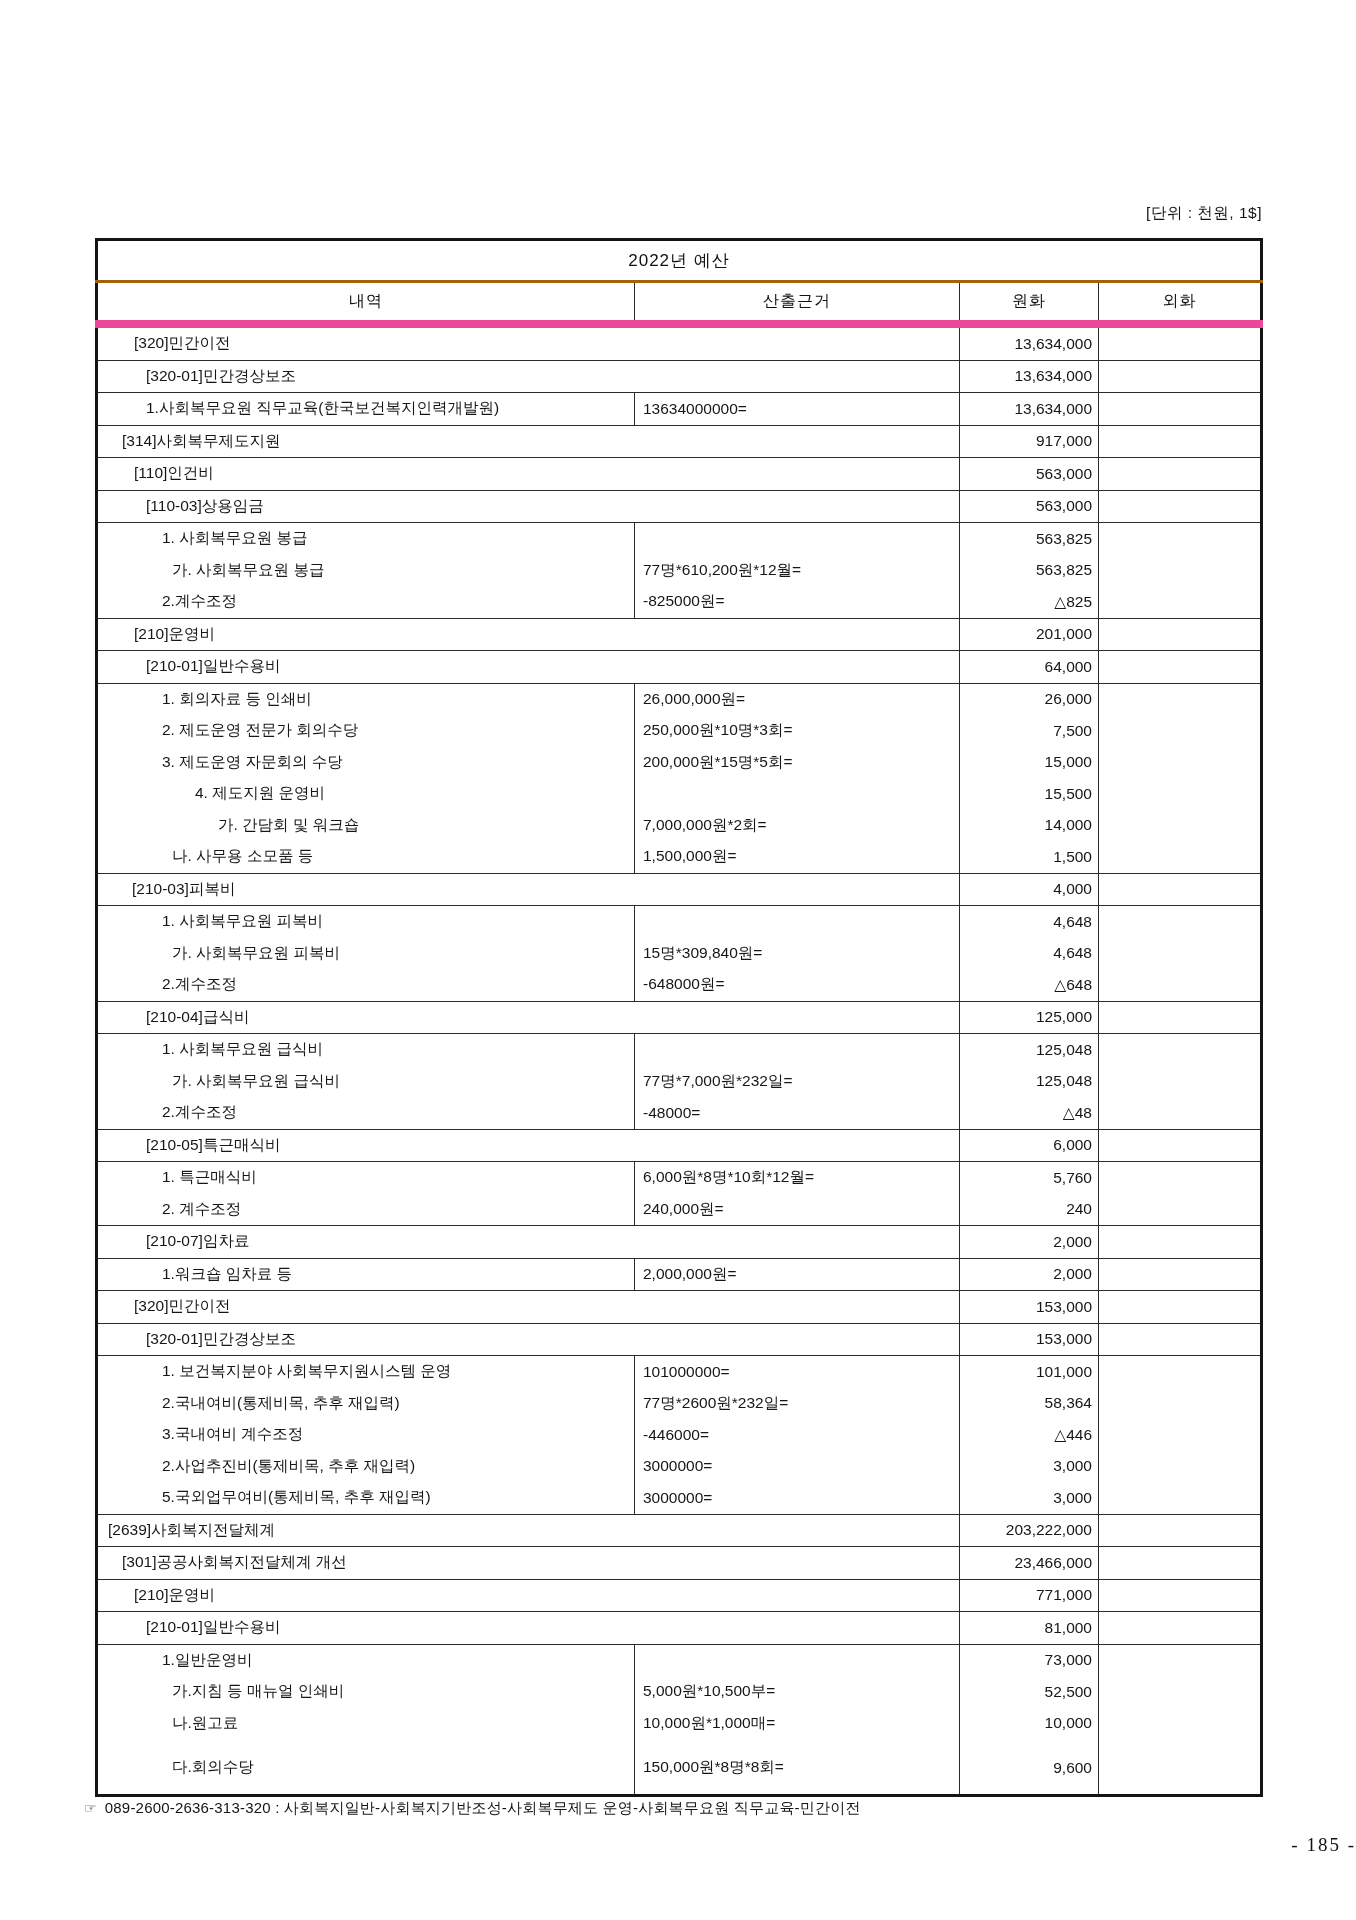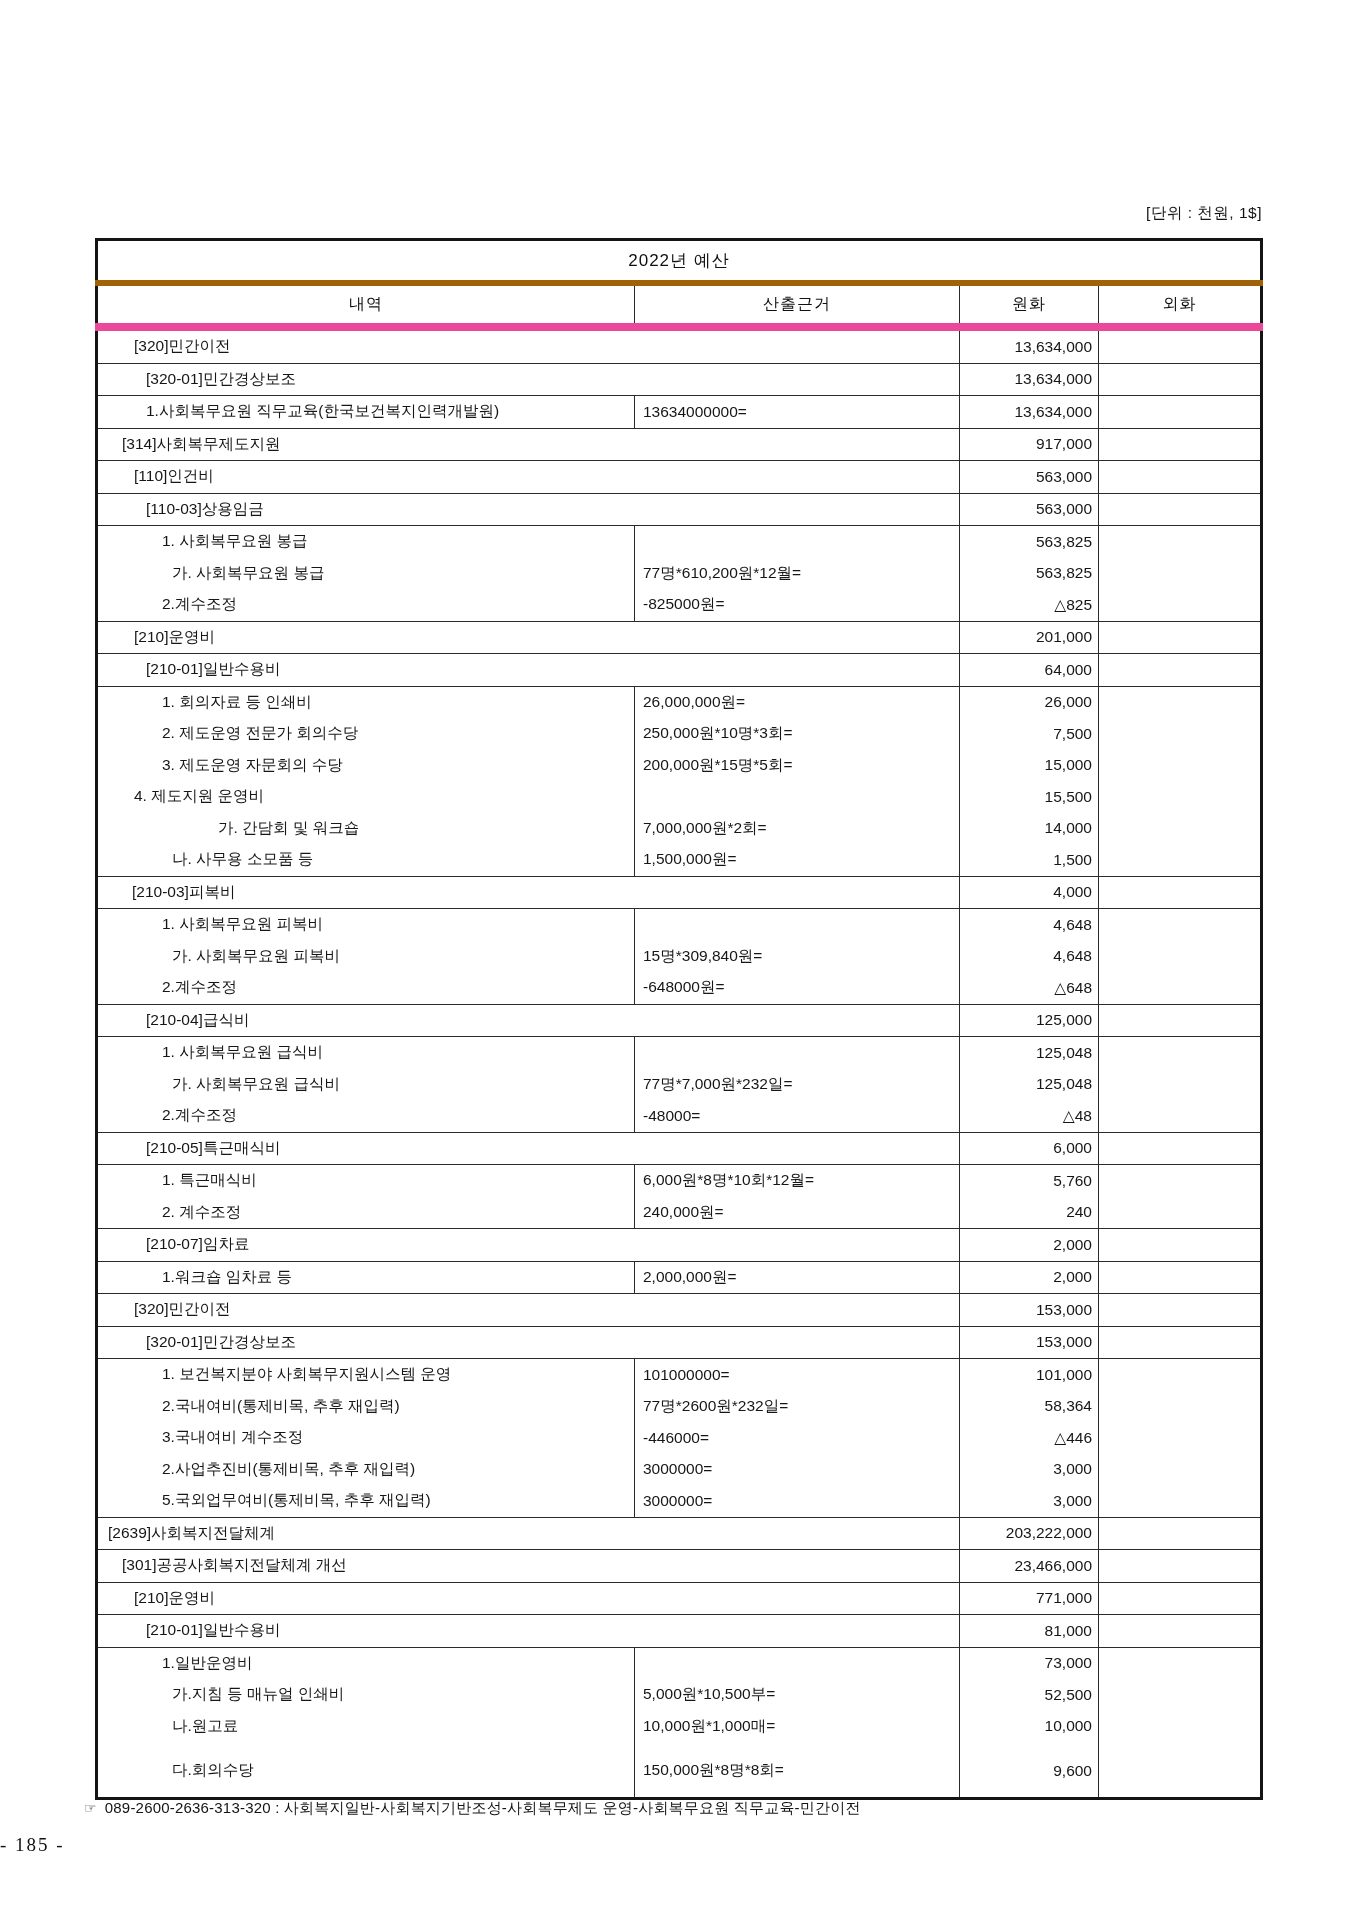--- a/index.html
+++ b/index.html
@@ -16,41 +16,41 @@
     position:absolute;left:95px;top:238px;width:1165px;
     border-collapse:collapse;table-layout:fixed;
     border:3px solid #141414;
   }
   table.budget td,table.budget th{
     padding:0;vertical-align:top;border:1px solid #2b2b2b;
   }
   tr.title-row th{
     height:39px;vertical-align:middle;text-align:center;
     font-size:17px;font-weight:normal;letter-spacing:1px;color:#101010;
-    border-bottom:6px solid #a16207;
+    border-bottom:3px solid #a16207;
   }
   tr.header-row th{
     height:37px;vertical-align:middle;text-align:center;
     font-size:16px;font-weight:normal;letter-spacing:1px;color:#101010;
     border-bottom:8px solid #ec4899;
   }
   tbody tr td{border-top:2px solid #222;}
   .line{
     height:31.5px;display:flex;align-items:center;
     font-size:15.5px;color:#161616;white-space:nowrap;overflow:hidden;
   }
   .line.num{justify-content:flex-end;padding-right:6px;}
   .basis-cell .line{padding-left:8px;}
   .footnote{
     position:absolute;left:84px;top:1799px;
     font-size:15px;color:#141414;letter-spacing:0.2px;white-space:nowrap;
   }
   .footnote .hand{font-size:14px;margin-right:8px;color:#333;}
   .page-number{
-    position:absolute;left:0;top:1834px;width:1356px;text-align:left;
+    position:absolute;left:0;top:1834px;width:1356px;text-align:right;
     font-family:"Liberation Serif","DejaVu Serif",serif;
     font-size:19px;color:#111;letter-spacing:2px;
   }
 </style>
 </head>
 <body>
 
 <div class="unit-note">[단위 : 천원, 1$]</div>
 
 <table class="budget">
@@ -183,21 +183,21 @@
         </td>
         <td>
           <div class="line num"></div>
         </td>
       </tr>
       <tr>
         <td class="name-cell">
           <div class="line" style="padding-left: 64px;">1. 회의자료 등 인쇄비</div>
           <div class="line" style="padding-left: 64px;">2. 제도운영 전문가 회의수당</div>
           <div class="line" style="padding-left: 64px;">3. 제도운영 자문회의 수당</div>
-          <div class="line" style="padding-left: 36px;">4. 제도지원 운영비</div>
+          <div class="line" style="padding-left: 88px; margin-left: 9px;">4. 제도지원 운영비</div>
           <div class="line" style="padding-left: 112px; margin-left: 8px;">가. 간담회 및 워크숍</div>
           <div class="line" style="padding-left: 74px;">나. 사무용 소모품 등</div>
         </td>
         <td class="basis-cell">
           <div class="line">26,000,000원=</div>
           <div class="line">250,000원*10명*3회=</div>
           <div class="line">200,000원*15명*5회=</div>
           <div class="line"></div>
           <div class="line">7,000,000원*2회=</div>
           <div class="line">1,500,000원=</div>

